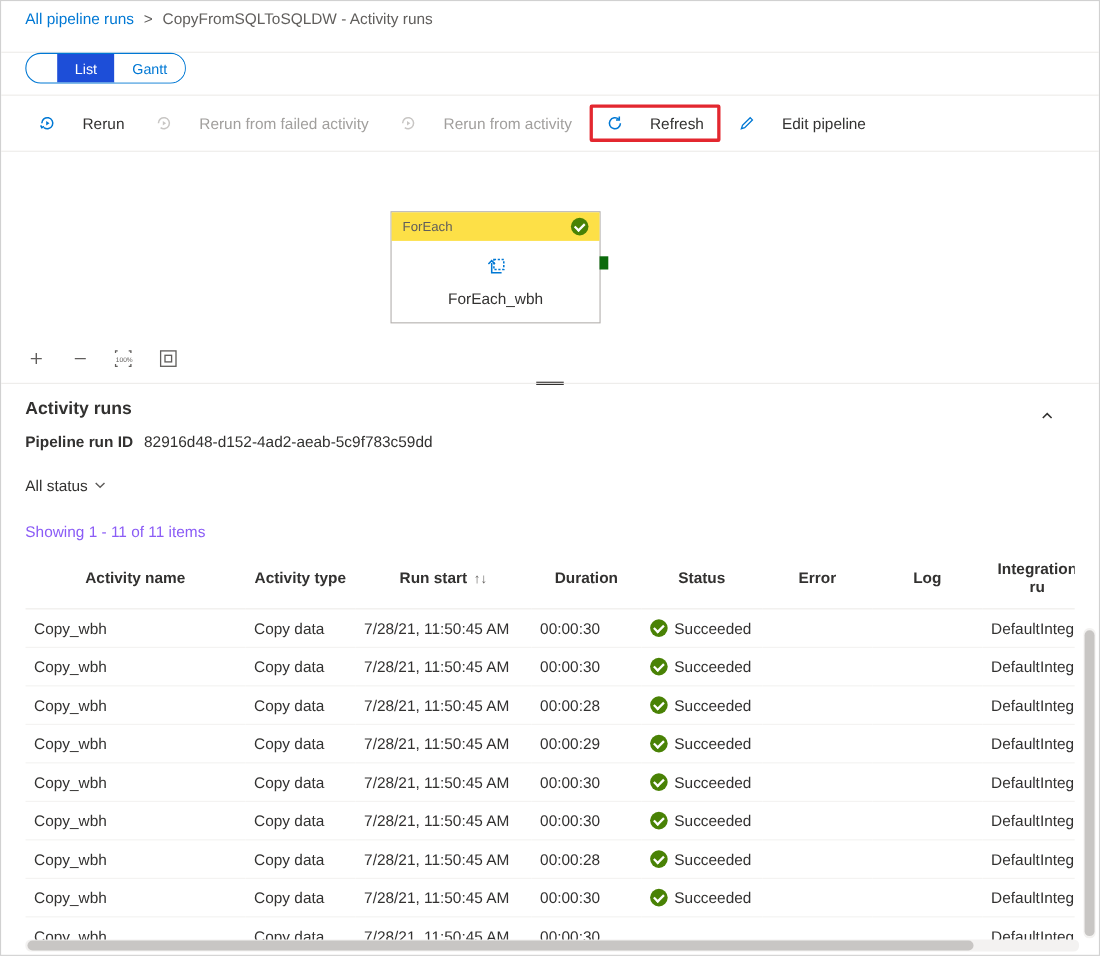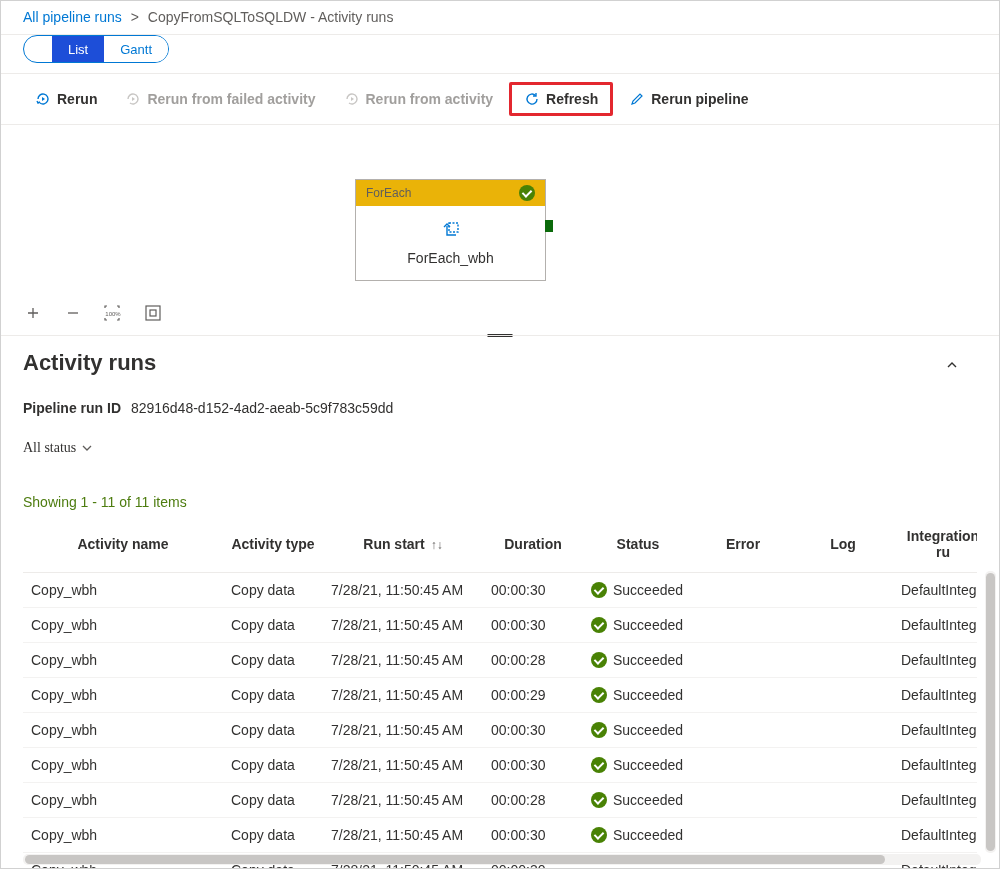--- a/index.html
+++ b/index.html
@@ -1,54 +1,54 @@
 <!DOCTYPE html>
 <html><head>
 <meta charset="utf-8">
 <style>
 * { box-sizing: border-box; margin: 0; padding: 0; }
 body { font-family: "Segoe UI", Arial, sans-serif; font-size: 14px; color: #323130; background: #fff; }
 .frame { width: 1000px; height: 869px; border: 1px solid #d1d1d1; position: relative; overflow: hidden; }
 
-.breadcrumb { padding: 8px 22px 9px; font-size: 14px; border-bottom: 1px solid #edebe9; }
+.breadcrumb { padding: 8px 22px 22px; font-size: 14px; border-bottom: 1px solid #edebe9; }
 .breadcrumb a { color: #0078d4; text-decoration: none; }
 .breadcrumb .sep { color: #605e5c; margin: 0 5px; }
 .breadcrumb .current { color: #605e5c; }
 
 .title { font-size: 20px; font-weight: 600; padding: 14px 22px 14px; }
 
 .pill-row { padding: 0 22px 10px; }
 .pill-group { display: inline-flex; border: 1px solid #0078d4; border-radius: 16px; overflow: hidden; height: 28px; }
 .pill { padding: 4px 16px; font-size: 13px; cursor: pointer; display: flex; align-items: center; }
 .pill.active { background: #1d4ed8; color: #fff; margin-left: 28px; }
 .pill.inactive { color: #0078d4; background: #fff; }
 
 .toolbar { display: flex; padding: 8px 22px; border-top: 1px solid #edebe9; border-bottom: 1px solid #edebe9; gap: 4px; }
-.tool-btn { display: flex; align-items: center; padding: 6px 12px; cursor: pointer; color: #323130; gap:6px; font-size:14px;font-weight:bold; }
+.tool-btn { display: flex; align-items: center; padding: 6px 12px; cursor: pointer; color: #323130; gap:24px; font-size:14px; }
 .tool-btn.disabled { color: #a19f9d; }
 .tool-btn .ic { display:inline-flex; width:16px; height:16px; align-items:center; justify-content:center; }
 .highlight-box { border: 3px solid #e3272f; border-radius: 2px; }
 
 .canvas { height: 210px; position: relative; }
 .activity-box { position: absolute; left: 354px; top: 54px; width: 191px; border: 1px solid #b3b0ad; background:#fff;}
-.activity-header { background: #eab308; padding: 5px 10px; font-size: 12px; color: #605e5c; display:flex; justify-content:space-between; align-items:center;}
+.activity-header { background: #fde047; padding: 5px 10px; font-size: 12px; color: #605e5c; display:flex; justify-content:space-between; align-items:center;}
 .activity-body { padding: 14px 12px; display:flex; align-items:center; gap:10px; font-size:14px;flex-direction:column;}
 .output-stub { position:absolute; right:-8px; top:40px; width:8px; height:12px; background:#0b6a0b; }
 .canvas-tools { position:absolute; left:22px; bottom:12px; display:flex; gap:20px; }
 .canvas-tool { width:20px; height:20px; display:flex; align-items:center; justify-content:center; cursor:pointer; color:#605e5c;}
 .resize-handle { position:absolute; bottom:-2px; left:50%; transform:translateX(-50%); width:25px; height:3px; background:#323130;}
 
 .lower { padding: 14px 22px 0; position:relative; border-top:1px solid #edebe9; }
-.lower h2 { font-size: 22px; font-weight:600; margin-bottom:24px; }
+.lower h2 { font-size: 16px; font-weight:600; margin-bottom:12px; }
 .chev-up { position:absolute; right:40px; top:22px; cursor:pointer;}
 .runid-row { font-size: 14px; margin-bottom:18px; }
 .runid-row .lbl { font-weight:600; margin-right:6px;}
-.filter-row { padding-bottom:8px;font-family:Liberation Serif, serif; }
+.filter-row { padding-bottom:8px; }
 .filter-drop { padding:6px 0px; cursor:pointer; font-size:14px; display:inline-flex; align-items:center; gap:6px;}
-.count-row { font-size:14px; color:#4d7c0f; margin:24px 0 6px; }
+.count-row { font-size:14px; color:#8b5cf6; margin:12px 0 6px; }
 
 .tbl-wrap { position:relative; overflow:hidden; }
 .tbl { width: 100%; border-collapse: collapse; table-layout:fixed; }
 .tbl th { text-align:center; font-weight:600; font-size:14px; padding:12px 8px; border-bottom:1px solid #edebe9;}
 .tbl td { font-size:14px; padding:9px 8px; border-bottom:1px solid #f3f2f1; white-space:nowrap; overflow:hidden; }
 .sort-ic { margin-left:6px; font-size:12px; color:#605e5c;}
 .status-cell { display:flex; align-items:flex-start; gap:6px;}
 .succ-ic { display:inline-flex; width:16px; height:16px; background:#498205; border-radius:50%; align-items:center; justify-content:center;}
 .succ-ic::after { content:""; width:4px; height:7px; border-right:2px solid #fff; border-bottom:2px solid #fff; transform:rotate(45deg); margin-bottom:2px;}
 
@@ -115,21 +115,21 @@
           </svg>
       </span>
       <span>Refresh</span>
     </div>
     <div class="tool-btn">
       <span class="ic">
         <svg width="16" height="16" viewBox="0 0 16 16">
             <path d="M3 13l1-3 7-7 2 2-7 7-3 1z" fill="none" stroke="#0078d4" stroke-width="1.2"></path>
           </svg>
       </span>
-      <span>Rerun pipeline</span>
+      <span>Edit pipeline</span>
     </div>
   </div>
 
   <div class="canvas">
     <div class="activity-box">
       <div class="activity-header">
         <span>ForEach</span>
         <span class="succ-ic"></span>
       </div>
       <div class="activity-body">

